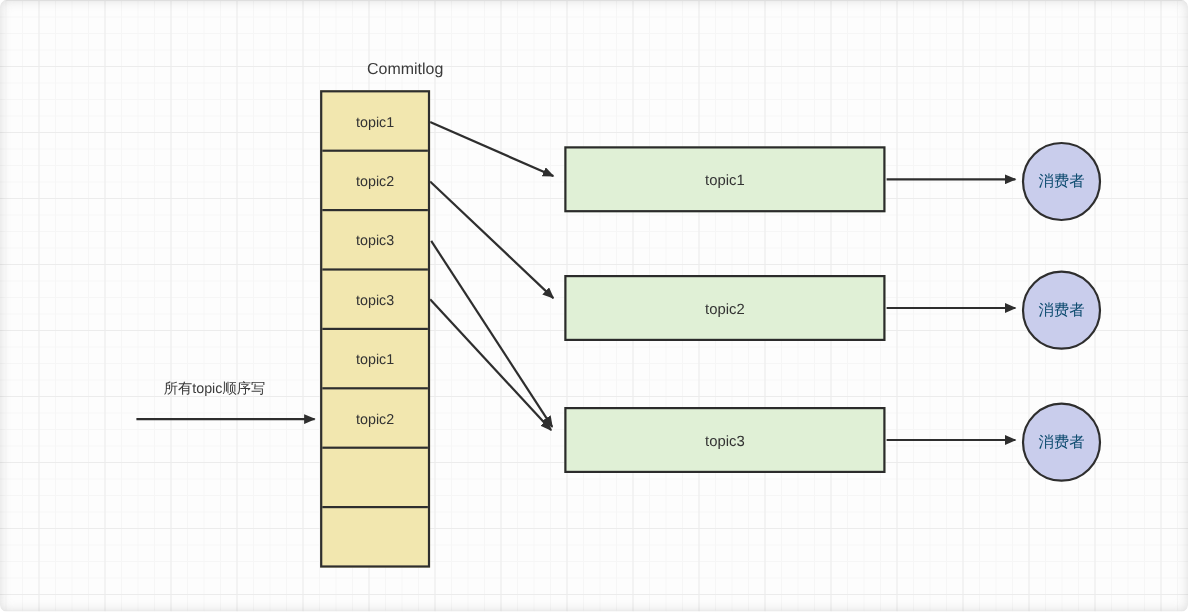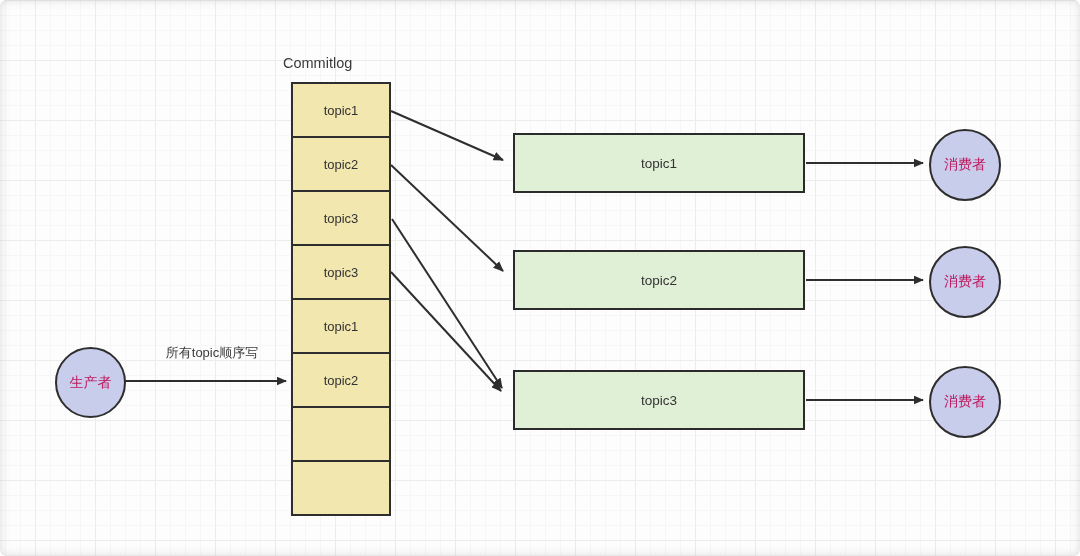--- a/index.html
+++ b/index.html
@@ -21,30 +21,30 @@
     box-shadow: inset 0 0 10px rgba(120,120,120,.25);
     border-radius: 6px;
   }
   .arrows { position: absolute; left: 0; top: 0; width: 1080px; height: 556px; }
 
   .node-label { pointer-events: none; }
 
   .actor {
     position: absolute; border: 2.5px solid #2e2e2e; border-radius: 50%;
     background: #c9cdec; display: flex; align-items: center; justify-content: center;
-    font-size: 14px; color: #be185d;
+    font-size: 14px; color: #0c4a6e;
   }
   .producer { left: 55px; top: 347px; width: 67px; height: 67px; }
   .consumer { width: 68px; height: 68px; left: 929px; }
   .consumer-1 { top: 129px; }
   .consumer-2 { top: 246px; }
   .consumer-3 { top: 366px; }
 
   .diagram-title {
-    position: absolute; text-align: left; font-size: 14.5px; color: #3a3a3a;
+    position: absolute; text-align: right; font-size: 14.5px; color: #3a3a3a;
   }
   .commitlog-title { left: 283px; top: 55px; width: 120px; }
   .consumequeue-title { left: 548px; top: 100px; width: 200px; }
 
   .commitlog {
     position: absolute; left: 291px; top: 82px; width: 100px; height: 434px;
     border: 2px solid #2e2e2e; box-sizing: border-box; background: #f2e7af;
     display: flex; flex-direction: column;
   }
   .commitlog .cell {
@@ -58,21 +58,21 @@
     position: absolute; left: 513px; width: 292px; height: 60px;
     border: 2px solid #2b2b2b; box-sizing: border-box; background: #e0f0d6;
     display: flex; align-items: center; justify-content: center;
     font-size: 13.5px; color: #333;
   }
   .queue-1 { top: 133px; }
   .queue-2 { top: 250px; }
   .queue-3 { top: 370px; }
 
   .edge-label {
-    position: absolute; left: 152px; top: 344px; width: 120px;
+    position: absolute; left: 135px; top: 344px; width: 120px;
     text-align: center; font-size: 13px; color: #3a3a3a;
   }
 </style>
 </head>
 <body>
 
 <div class="canvas">
 
   <svg class="arrows" viewBox="0 0 1080 556" xmlns="http://www.w3.org/2000/svg">
     <defs>
@@ -83,23 +83,20 @@
     <line x1="124" y1="381" x2="286" y2="381" stroke="#2e2e2e" stroke-width="2" marker-end="url(#ah)"></line>
     <line x1="391" y1="111" x2="503" y2="160" stroke="#2e2e2e" stroke-width="2" marker-end="url(#ah)"></line>
     <line x1="391" y1="165" x2="503" y2="271" stroke="#2e2e2e" stroke-width="2" marker-end="url(#ah)"></line>
     <line x1="392" y1="219" x2="502" y2="388" stroke="#2e2e2e" stroke-width="2" marker-end="url(#ah)"></line>
     <line x1="391" y1="272" x2="501" y2="391" stroke="#2e2e2e" stroke-width="2" marker-end="url(#ah)"></line>
     <line x1="806" y1="163" x2="923" y2="163" stroke="#2e2e2e" stroke-width="2" marker-end="url(#ah)"></line>
     <line x1="806" y1="280" x2="923" y2="280" stroke="#2e2e2e" stroke-width="2" marker-end="url(#ah)"></line>
     <line x1="806" y1="400" x2="923" y2="400" stroke="#2e2e2e" stroke-width="2" marker-end="url(#ah)"></line>
   </svg>
 
-  <div class="actor producer">
-    <span class="node-label">生产者</span>
-  </div>
 
   <div class="edge-label">所有topic顺序写</div>
 
   <div class="diagram-title commitlog-title">Commitlog</div>
 
   <div class="commitlog">
     <div class="cell">topic1</div>
     <div class="cell">topic2</div>
     <div class="cell">topic3</div>
     <div class="cell">topic3</div>

